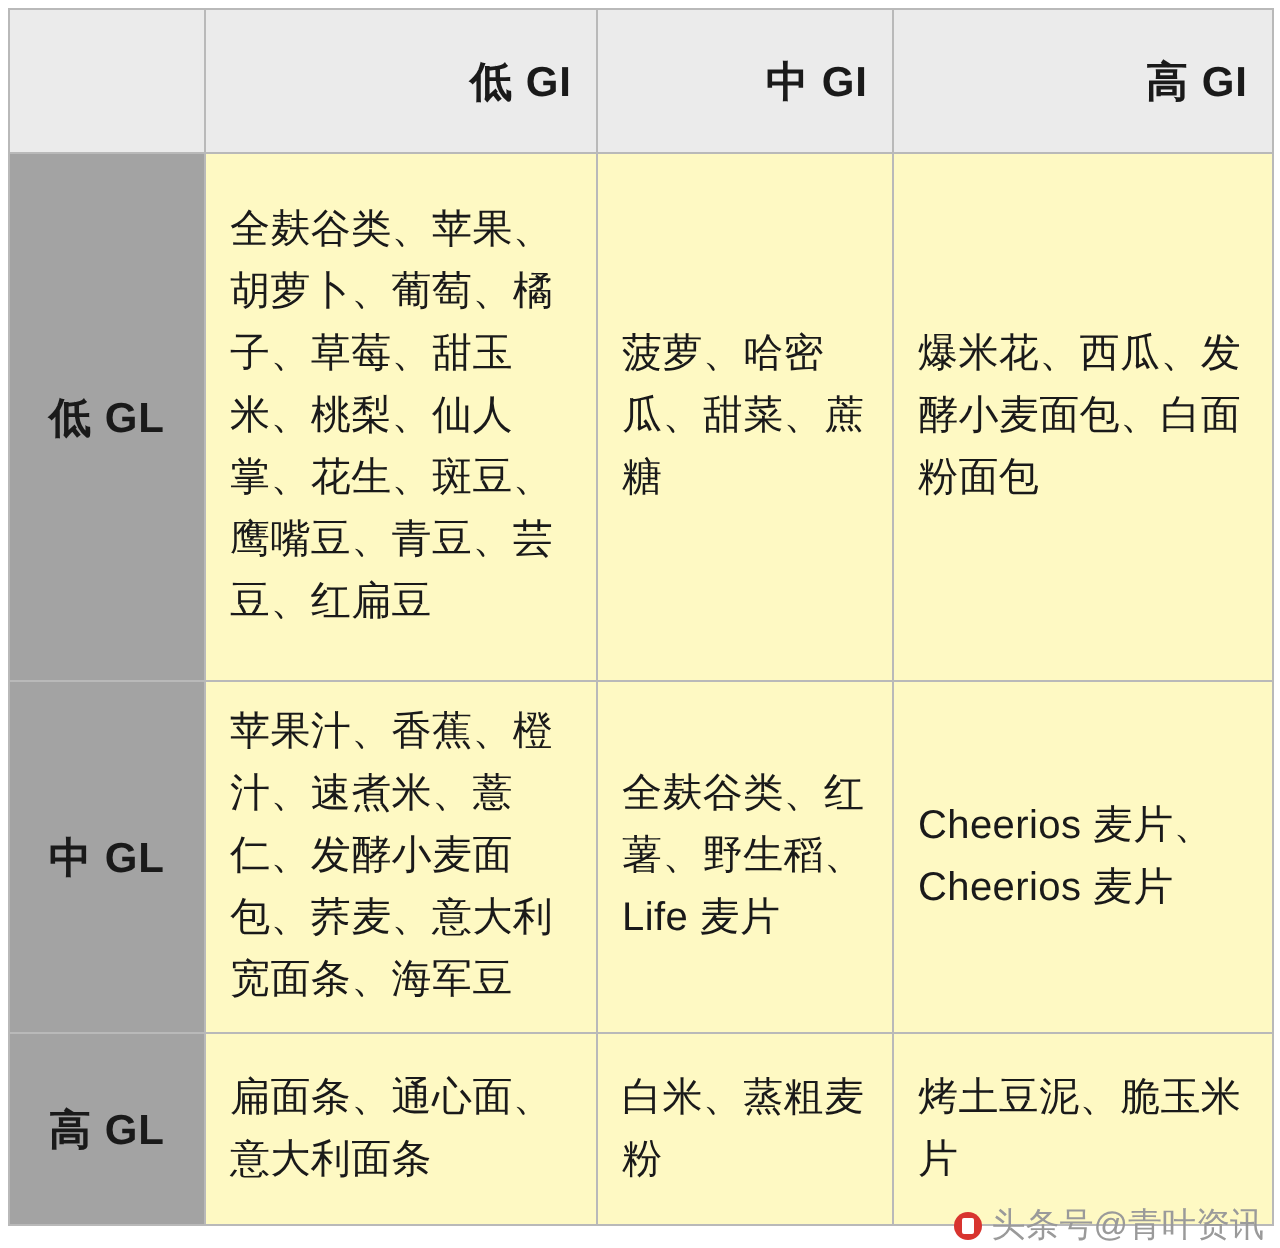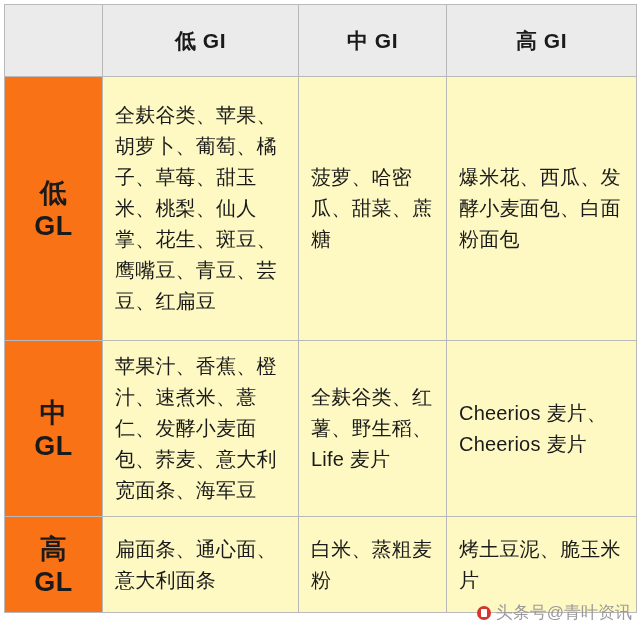--- a/index.html
+++ b/index.html
@@ -37,30 +37,30 @@
   col.c1 { width: 196px; }
   col.c2 { width: 148px; }
   col.c3 { width: 190px; }
 
   thead th {
     background: #ebebeb;
     height: 72px;
     font-weight: bold;
     font-size: 21px;
     color: #1a1a1a;
-    text-align: center;
+    text-align: right;
     letter-spacing: 0.5px;
   }
   thead th.corner {
     background: #ebebeb;
   }
   tbody td.rowhead {
-    background: #f97316;
+    background: #a3a3a3;
     font-weight: bold;
-    font-size: 27px;
+    font-size: 21px;
     color: #1a1a1a;
     text-align: center;
     letter-spacing: 0.5px;
   }
   tbody td.cell {
     background: #fef9c3;
     font-size: 20px;
     line-height: 1.55;
     color: #1a1a1a;
     text-align: left;

